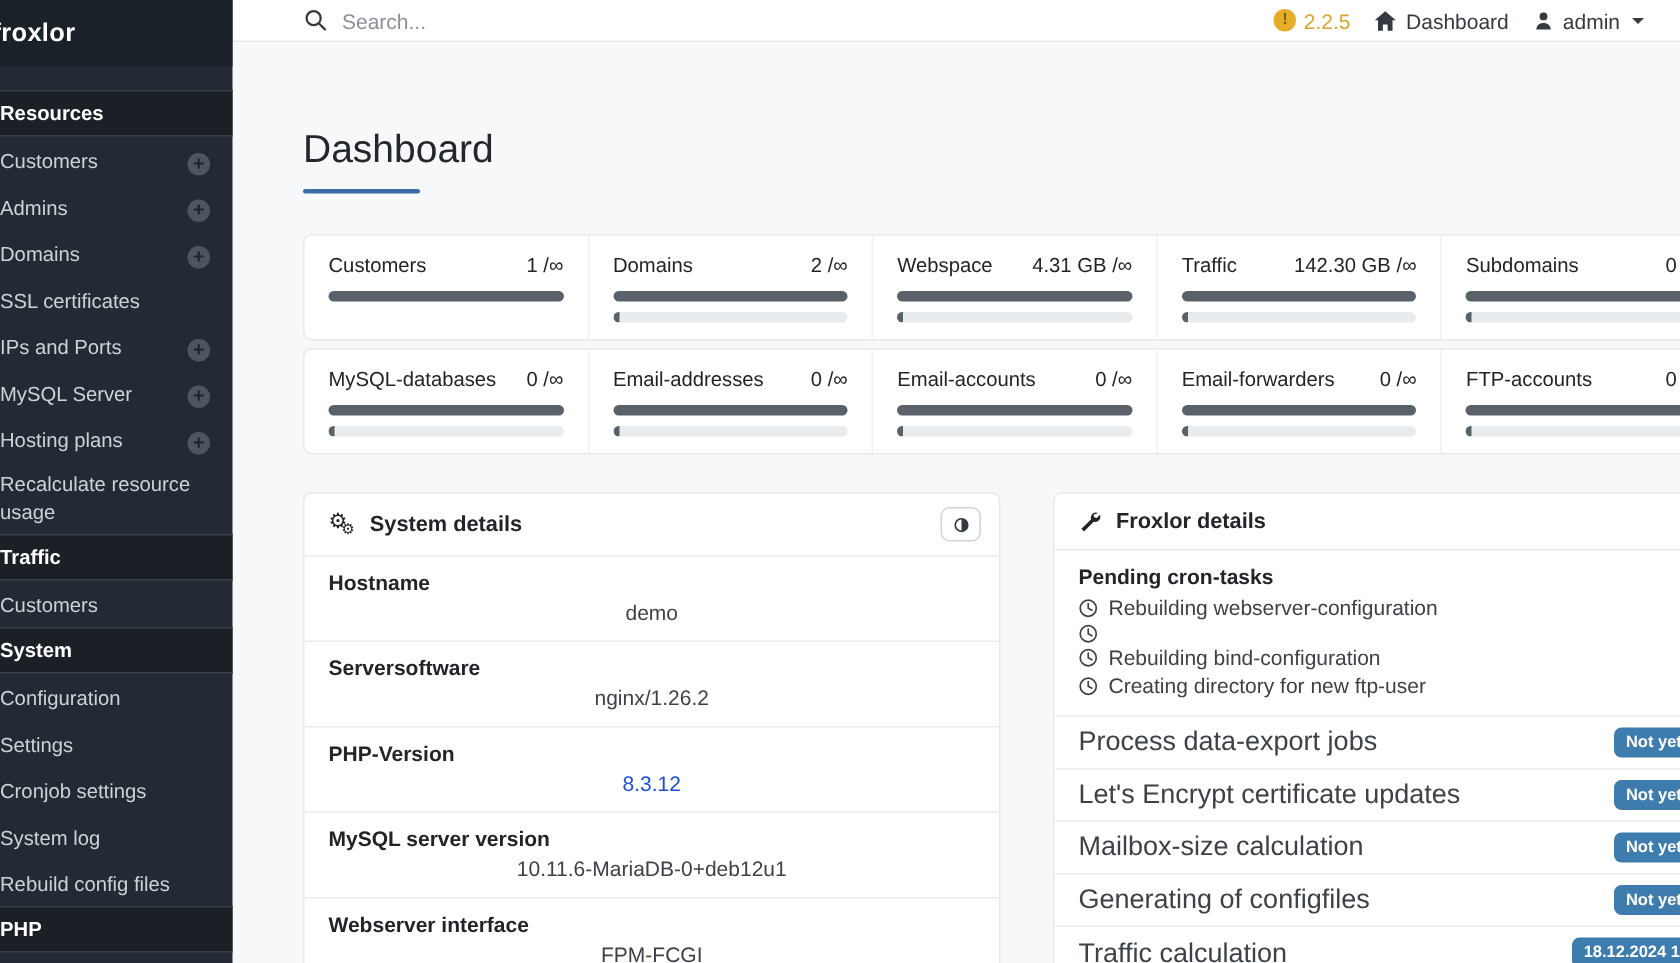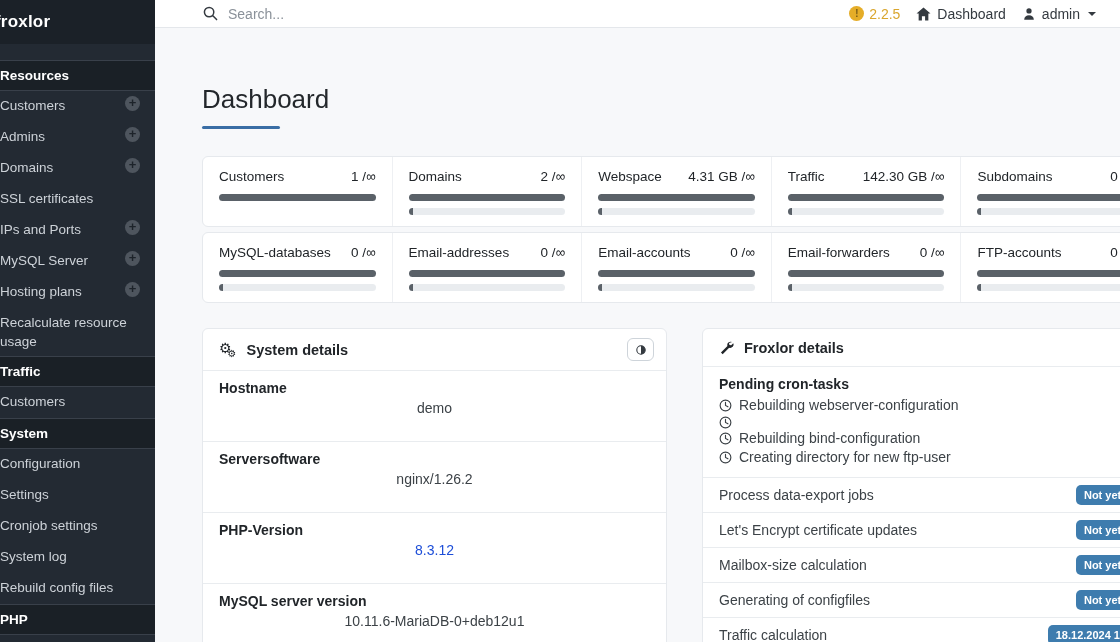--- a/index.html
+++ b/index.html
@@ -5,21 +5,21 @@
   * { margin:0; padding:0; box-sizing:border-box; }
   html,body { width:1120px; height:642px; overflow:hidden; }
   body { font-family:"Liberation Sans","DejaVu Sans",sans-serif; background:#f7f8fa; position:relative; }
 
   
   .sidebar { position:absolute; left:0; top:0; width:155px; height:642px; background:#232a33; z-index:3; }
   .logo { height:44px; background:#1b2128; display:flex; align-items:center; color:#fff;
           font-weight:bold; font-size:17px; overflow:hidden; }
   .logo span { margin-left:-5px; letter-spacing:.2px; }
   .nav { padding-top:16px; }
-  .nav-item { display:flex; align-items:flex-start; justify-content:space-between;
+  .nav-item { display:flex; align-items:flex-end; justify-content:space-between;
               min-height:31px; padding:5px 8px 5px 0; color:#cdd2d8; font-size:13.5px;
               cursor:pointer; line-height:19px; }
   .nav-item .lbl { padding-right:6px; }
   .nav-header { background:#1a2026; border-top:1px solid #39404a; border-bottom:1px solid #39404a;
                 color:#ffffff; font-weight:bold; }
   .plus { flex:0 0 auto; width:15px; height:15px; border-radius:50%; background:#4e555e;
           color:#1d232a; font-weight:bold; font-size:13px; line-height:14px; text-align:center;
           margin-right:7px; }
 
   
@@ -61,34 +61,34 @@
   .details { display:flex; gap:35px; margin-top:25px; width:965px; align-items:flex-start; }
   .card { width:465px; background:#fff; border:1px solid #e6e9ed; border-radius:6px; overflow:hidden; }
   .card-header { display:flex; align-items:center; gap:10px; padding:9px 12px 9px 16px;
                  border-bottom:1px solid #e9ecef; font-weight:bold; font-size:14.5px;
                  color:#212529; min-height:38px; }
   .gears { font-size:14px; line-height:1; color:#212529; position:relative; top:-2px; }
   .gears .g2 { font-size:10px; margin-left:-4px; position:relative; top:4px; }
   .icon-btn { margin-left:auto; width:27px; height:23px; border:1px solid #ced4da; border-radius:6px;
               background:#fff; display:flex; align-items:center; justify-content:center; cursor:pointer; }
 
-  .sysrow { padding:8px 16px 24px; border-bottom:1px solid #e9ecef; }
+  .sysrow { padding:8px 16px 10px; border-bottom:1px solid #e9ecef; }
   .sysrow:last-child { border-bottom:none; }
   .sysrow .rl { font-weight:bold; font-size:14px; color:#212529; line-height:18px; margin-bottom:2px; }
   .sysrow .rv { font-size:14px; color:#3c4247; line-height:18px;text-align:center; }
   .sysrow .rv.link { color:#1d4ed8; cursor:pointer; }
 
   .pending { padding:8px 16px 9px; border-bottom:1px solid #e9ecef; }
   .pending-title { font-weight:bold; font-size:14px; color:#212529; line-height:18px; margin-bottom:3px; }
   .pending-item { display:flex; align-items:center; gap:7px; font-size:14px; color:#3c4247;
                   line-height:19.5px; }
   .jobrow { display:flex; justify-content:space-between; align-items:center; padding:6px 16px;
             border-bottom:1px solid #e9ecef; min-height:35px; }
   .jobrow:last-child { border-bottom:none; }
-  .job-label { font-size:14px; color:#3c4247; }
+  .job-label { font-size:18px; color:#3c4247; }
   .badge { background:#3e7cae; color:#fff; font-weight:bold; font-size:11px; padding:4px 8px;
            border-radius:5px; white-space:nowrap; }
   svg { display:block; }
 </style>
 </head>
 <body>
 
 <nav class="sidebar">
   <div class="logo">
     <span>froxlor</span>

